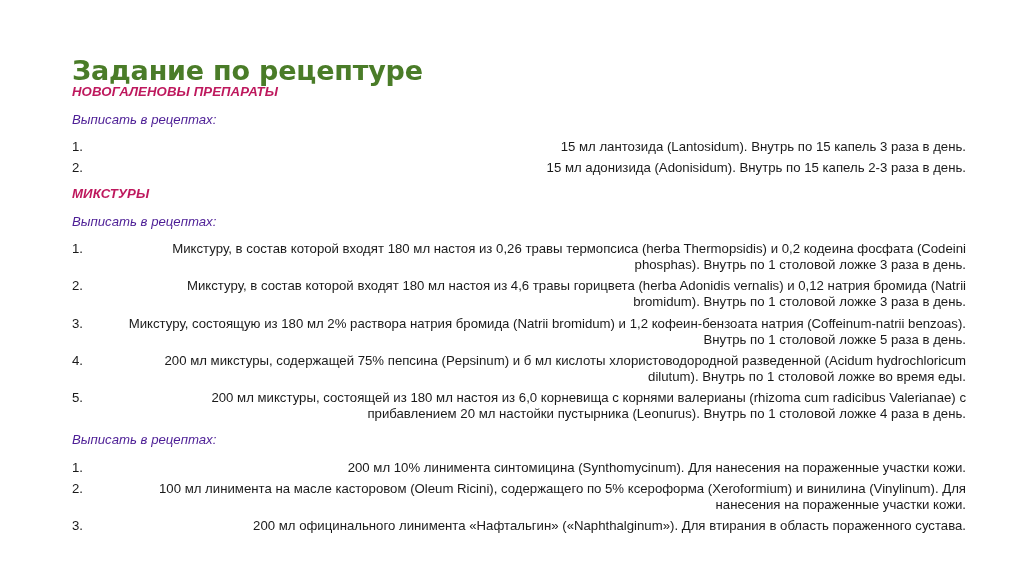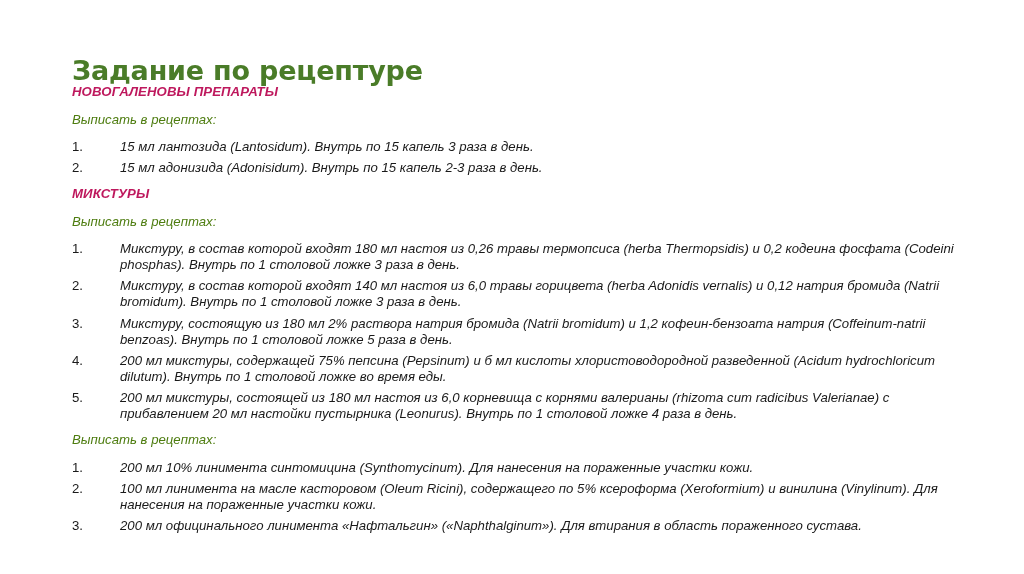--- a/index.html
+++ b/index.html
@@ -51,21 +51,21 @@
     letter-spacing: 0.1px;
   }
   .section-heading.tight-top {
     margin-top: 6px;
   }
   .lead {
     font-size: 13.2px;
     font-style: italic;
     font-weight: normal;
     line-height: 1.25;
-    color: #4d7c0f;
+    color: #4c1d95;
     margin: 0 0 11px 0;
   }
   ol.rx-list {
     list-style: none;
     margin: 0 0 10px 0;
     padding: 0;
   }
   ol.rx-list > li {
     display: flex;
     align-items: flex-start;
@@ -79,23 +79,22 @@
   }
   .rx-num {
     flex: 0 0 auto;
     width: 48px;
     text-align: left;
     font-size: 13.2px;
     line-height: 1.22;
   }
   .rx-text {
     flex: 1 1 auto;
-    text-align: left;
+    text-align: right;
     max-width: 846px;
-    font-style: italic;
   }
   
   .group {
     margin-bottom: 9px;
   }
   .group:last-child {
     margin-bottom: 0;
   }
 </style>
 </head>
@@ -125,21 +124,21 @@
     <div class="group">
       <div class="section-heading tight-top">МИКСТУРЫ</div>
       <div class="lead">Выписать в рецептах:</div>
       <ol class="rx-list">
         <li>
           <span class="rx-num">1.</span>
           <span class="rx-text">Микстуру, в состав которой входят 180 мл настоя из 0,26 травы термопсиса (herba Thermopsidis) и 0,2 кодеина фосфата (Codeini phosphas). Внутрь по 1 столовой ложке 3 раза в день.</span>
         </li>
         <li>
           <span class="rx-num">2.</span>
-          <span class="rx-text">Микстуру, в состав которой входят 140 мл настоя из 6,0 травы горицвета (herba Adonidis vernalis) и 0,12 натрия бромида (Natrii bromidum). Внутрь по 1 столовой ложке 3 раза в день.</span>
+          <span class="rx-text">Микстуру, в состав которой входят 180 мл настоя из 4,6 травы горицвета (herba Adonidis vernalis) и 0,12 натрия бромида (Natrii bromidum). Внутрь по 1 столовой ложке 3 раза в день.</span>
         </li>
         <li>
           <span class="rx-num">3.</span>
           <span class="rx-text">Микстуру, состоящую из 180 мл 2% раствора натрия бромида (Natrii bromidum) и 1,2 кофеин-бензоата натрия (Coffeinum-natrii benzoas). Внутрь по 1 столовой ложке 5 раза в день.</span>
         </li>
         <li>
           <span class="rx-num">4.</span>
           <span class="rx-text">200 мл микстуры, содержащей 75% пепсина (Pepsinum) и б мл кислоты хлористоводородной разведенной (Acidum hydrochloricum dilutum). Внутрь по 1 столовой ложке во время еды.</span>
         </li>
         <li>

